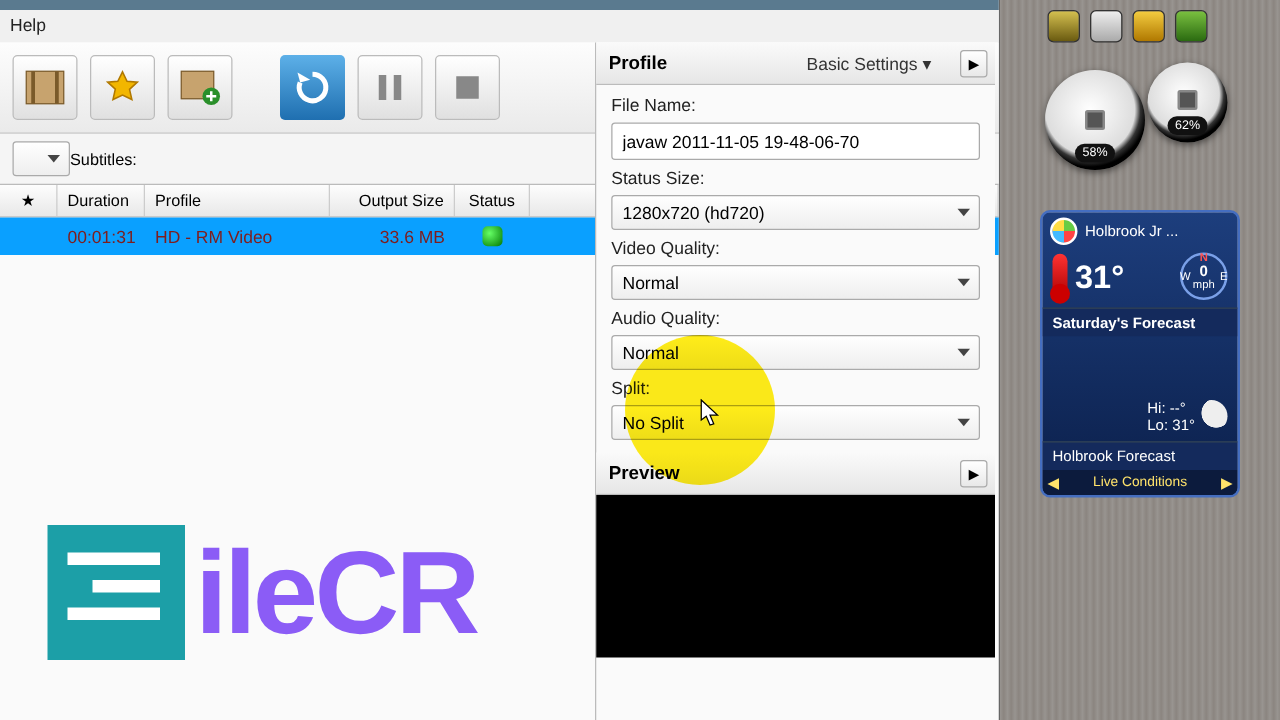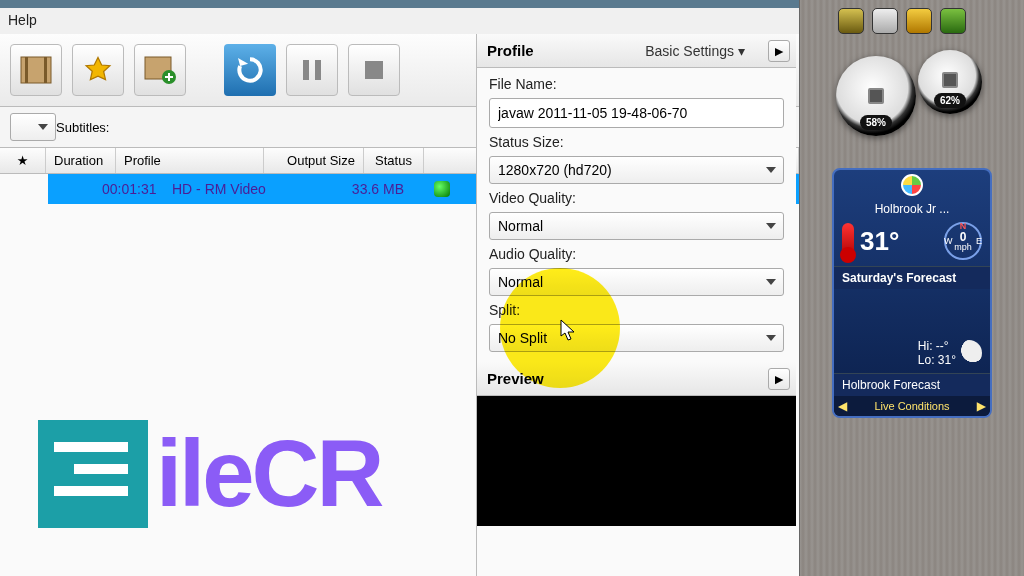--- a/index.html
+++ b/index.html
@@ -96,23 +96,22 @@
   .col-star   { width: 46px; text-align: center; }
   .col-dur    { width: 70px; }
   .col-prof   { width: 148px; }
   .col-size   { width: 100px; text-align: right; }
   .col-status { width: 60px; text-align: center; }
   .col-spacer { flex: 1; border-right: none; }
 
   .list-row {
     display: flex;
     background: #0aa0ff;
-    color: #4c1d95;
+    color: #7f1d1d;
     font-size: 14px;
-    margin-left: 48px;
   }
   .list-row > div {
     padding: 7px 8px;
   }
 
   .status-dot {
     width: 16px; height: 16px;
     border-radius: 4px;
     background: radial-gradient(circle at 35% 35%, #6f6, #070);
     margin: 0 auto;
@@ -232,21 +231,21 @@
     position: relative;
     height: 120px;
   }
   .gauge {
     position: absolute;
     width: 80px; height: 80px;
     border-radius: 50%;
     background: radial-gradient(circle at 45% 40%, #fff 0%, #ddd 55%, #333 62%, #000 70%);
     box-shadow: 0 2px 6px rgba(0,0,0,.5);
     display: flex; align-items:flex-end; justify-content:center;
-    color: #fff; font-size: 10px; font-weight:700;
+    color: #fff; font-size: 10px; font-weight:400;
   }
   .gauge .pct {
     background:#111; border-radius:10px; padding:2px 6px; margin-bottom:6px;
   }
   .gauge .sq {
     position:absolute; top:32px;
     width:16px; height:16px; background:#555; border:2px solid #888; border-radius:2px;
   }
   .weather {
     margin-top: 4px;
@@ -255,21 +254,20 @@
     background: linear-gradient(#1d3e7d,#0b1f4a);
     border: 2px solid #456ec0;
     border-radius: 8px;
     color: #fff;
     font-size: 12px;
     overflow: hidden;
   }
   .wx-head {
     display:flex; align-items:center; gap:6px;
     padding: 4px 6px;
-    flex-direction: column;
   }
   .wx-logo {
     width: 22px; height: 22px; border-radius: 50%;
     background: conic-gradient(#6c4 0 90deg,#f44 90deg 180deg,#4bf 180deg 270deg,#fd4 270deg 360deg);
     border: 2px solid #fff;
   }
   .wx-temp {
     display:flex; align-items:center; gap:6px;
     padding: 2px 8px 6px 8px;
   }

